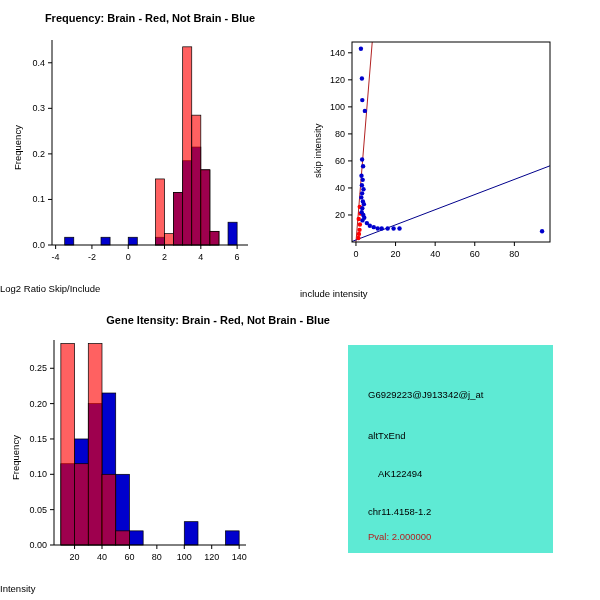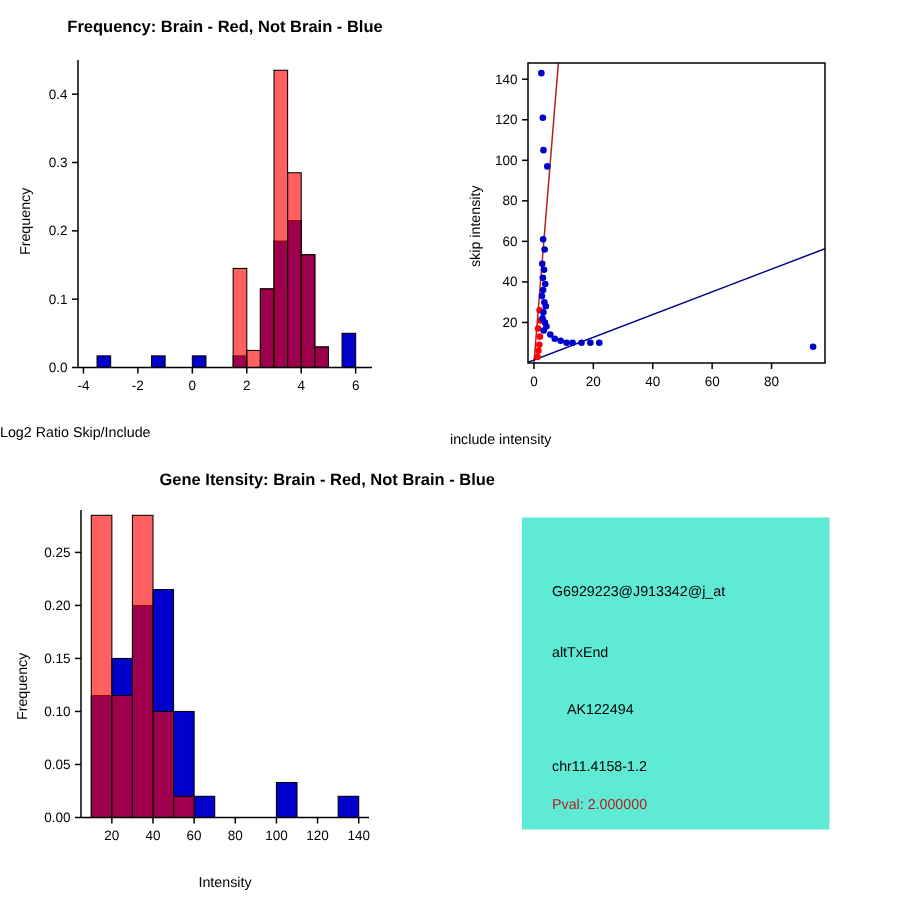--- a/index.html
+++ b/index.html
@@ -141,21 +141,21 @@
         <line x1="48" y1="79.83783783783784" x2="52" y2="79.83783783783784" stroke="#000" stroke-width="1"></line>
         <text x="45" y="82.83783783783784" text-anchor="end" font-family="Liberation Sans, sans-serif" font-size="9" fill="#000">120</text>
         <line x1="48" y1="52.81081081081081" x2="52" y2="52.81081081081081" stroke="#000" stroke-width="1"></line>
         <text x="45" y="55.81081081081081" text-anchor="end" font-family="Liberation Sans, sans-serif" font-size="9" fill="#000">140</text>
       </svg>
   </div>
 
   <div class="panel" style="left:0;top:300px;width:300px;height:300px;">
     <div class="ttl" style="position:absolute;left:0;top:14px;width:330px;text-align:right;">Gene Itensity: Brain - Red, Not Brain - Blue</div>
     <div class="axlab vert" style="position:absolute;left:10px;top:180px;">Frequency</div>
-    <div class="axlab" style="position:absolute;left:0;top:283px;width:300px;text-align:center;">Intensity</div>
+    <div class="axlab" style="position:absolute;left:0;top:283px;width:300px;">Intensity</div>
     <svg id="svg-hist-int" width="300" height="300" style="position:absolute;left:0;top:0;">
         <rect x="60.857142857142854" y="163.70689655172413" width="13.714285714285715" height="81.29310344827587" fill="#0000cd" stroke="#000" stroke-width="0.7" fill-opacity="1"></rect>
         <rect x="74.57142857142857" y="138.9655172413793" width="13.714285714285708" height="106.0344827586207" fill="#0000cd" stroke="#000" stroke-width="0.7" fill-opacity="1"></rect>
         <rect x="88.28571428571428" y="103.62068965517241" width="13.714285714285722" height="141.3793103448276" fill="#0000cd" stroke="#000" stroke-width="0.7" fill-opacity="1"></rect>
         <rect x="102" y="93.01724137931035" width="13.714285714285722" height="151.98275862068965" fill="#0000cd" stroke="#000" stroke-width="0.7" fill-opacity="1"></rect>
         <rect x="115.71428571428572" y="174.31034482758622" width="13.714285714285722" height="70.68965517241378" fill="#0000cd" stroke="#000" stroke-width="0.7" fill-opacity="1"></rect>
         <rect x="129.42857142857144" y="230.86206896551724" width="13.714285714285694" height="14.137931034482762" fill="#0000cd" stroke="#000" stroke-width="0.7" fill-opacity="1"></rect>
         <rect x="184.28571428571428" y="221.67241379310343" width="13.714285714285722" height="23.32758620689657" fill="#0000cd" stroke="#000" stroke-width="0.7" fill-opacity="1"></rect>
         <rect x="225.42857142857144" y="230.86206896551724" width="13.714285714285694" height="14.137931034482762" fill="#0000cd" stroke="#000" stroke-width="0.7" fill-opacity="1"></rect>
         <rect x="60.857142857142854" y="43.5344827586207" width="13.714285714285715" height="201.4655172413793" fill="#ff0000" stroke="#000" stroke-width="0.7" fill-opacity="0.62"></rect>

